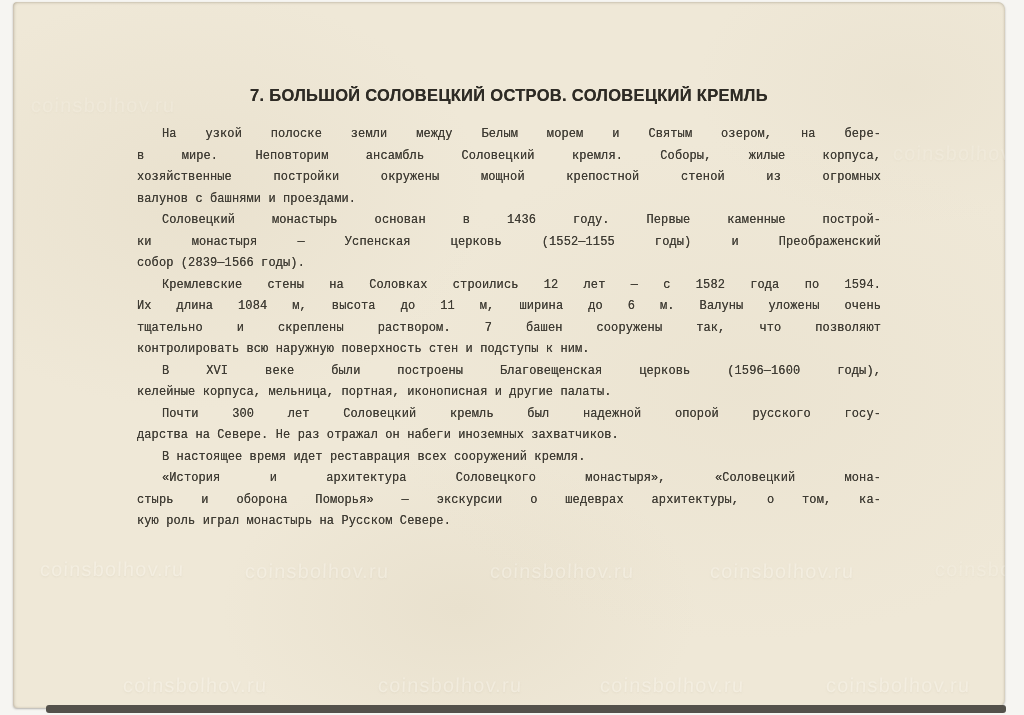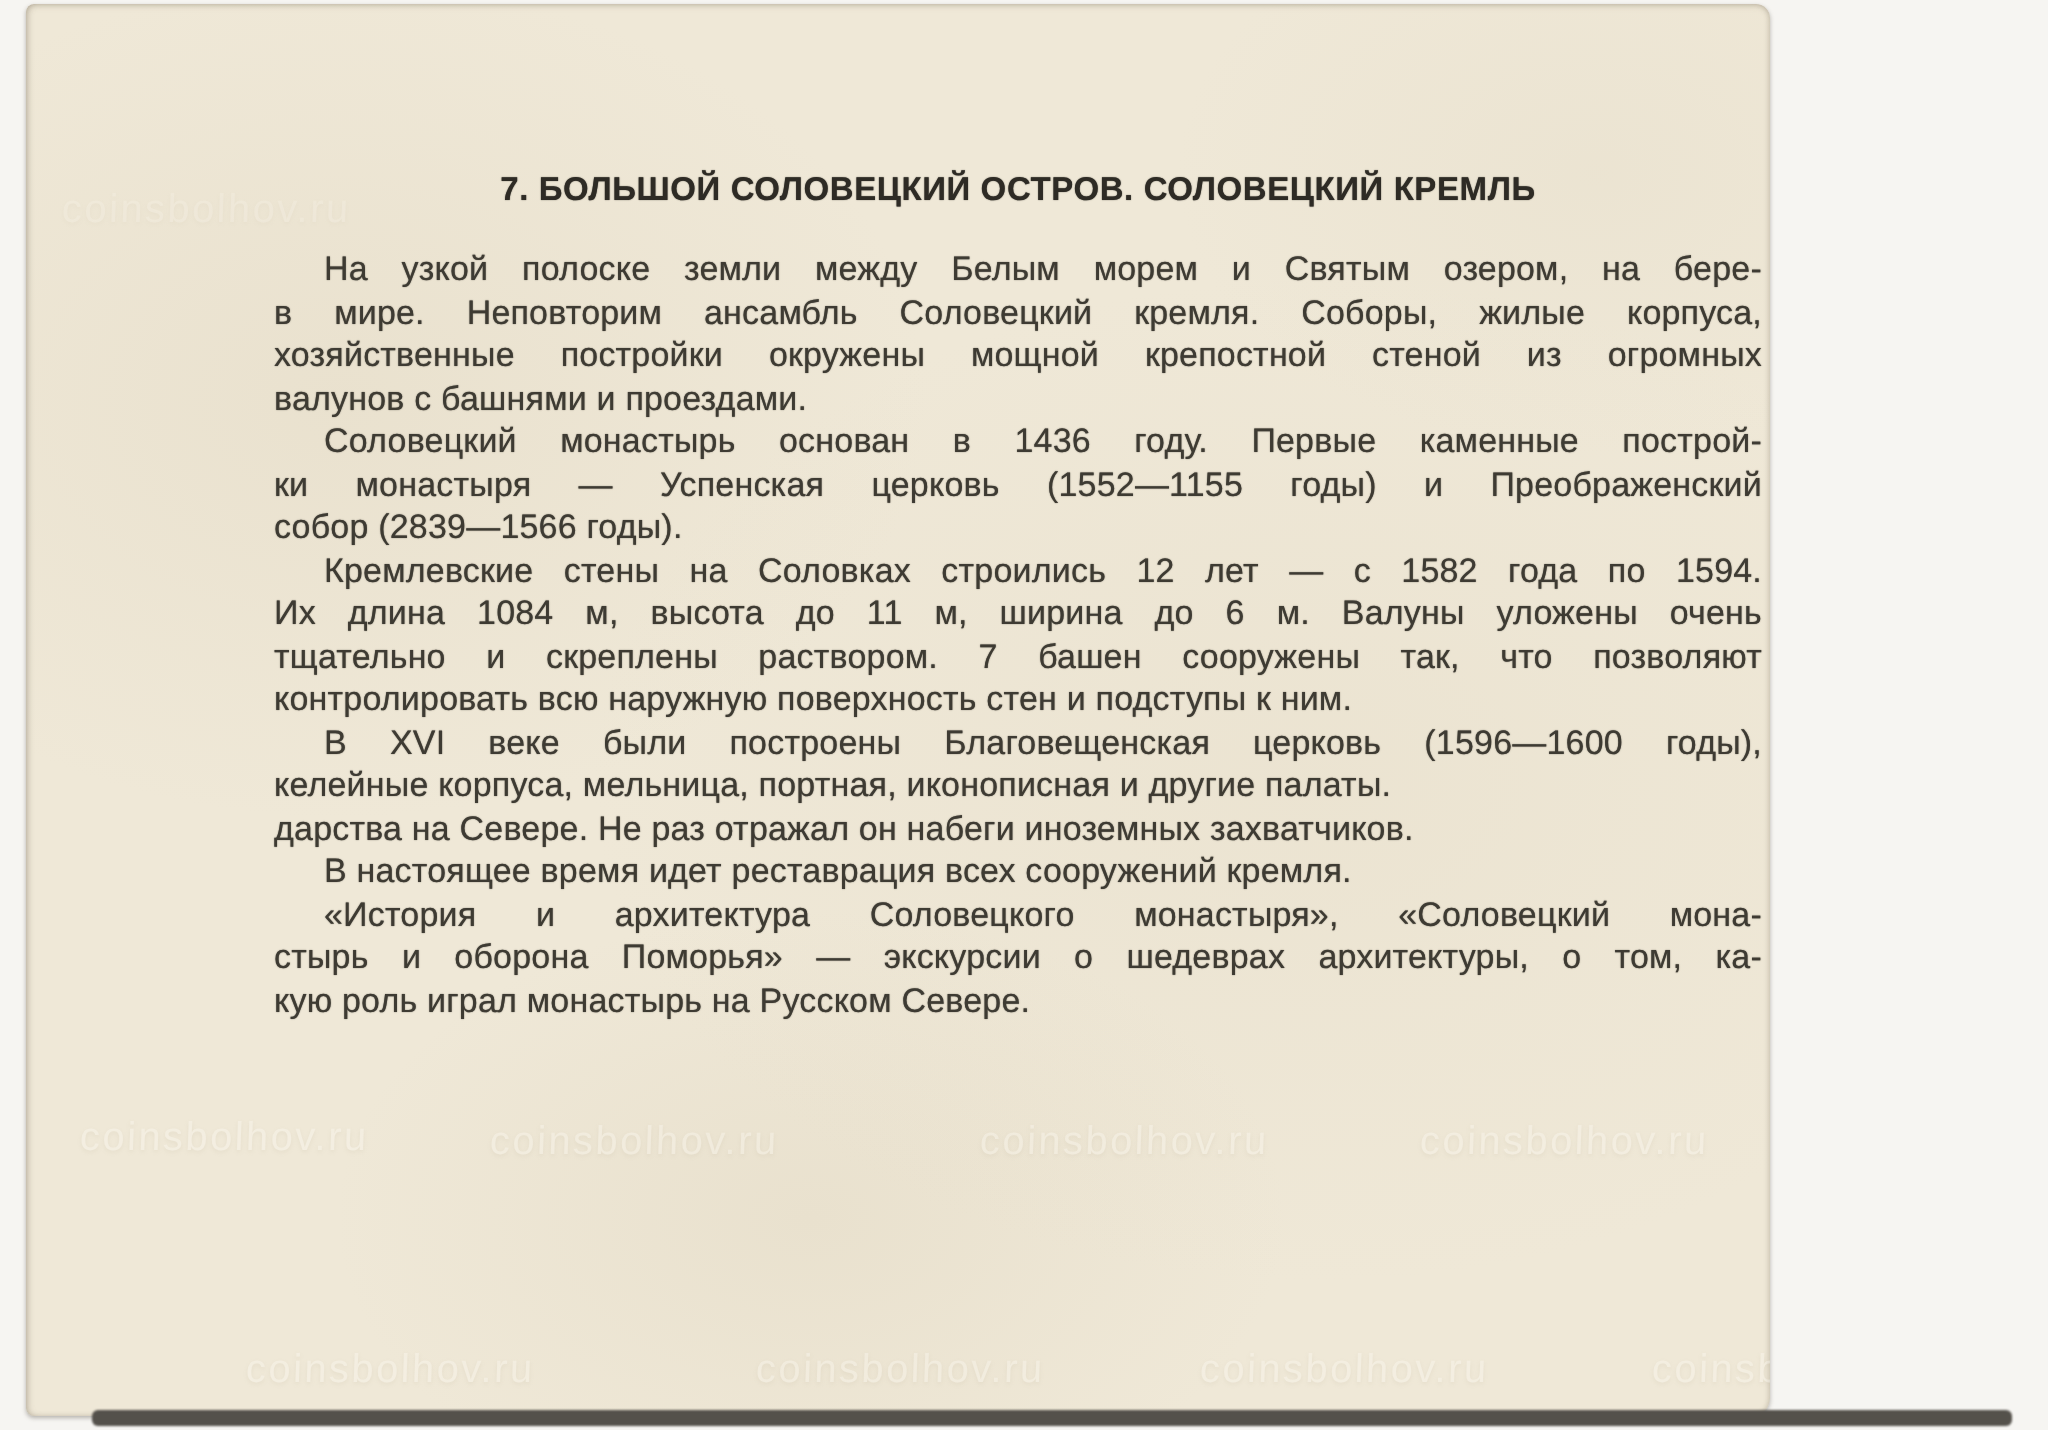--- a/index.html
+++ b/index.html
@@ -12,21 +12,21 @@
     overflow: hidden;
     position: relative;
     background: #f6f5f2;
     font-family: "Liberation Sans", "DejaVu Sans", sans-serif;
   }
   
   .card {
     position: absolute;
     left: 13px;
     top: 2px;
-    width: 872px;
+    width: 992px;
     height: 706px;
     background:
       radial-gradient(ellipse 420px 300px at 18% 28%, rgba(219,208,184,0.28), transparent 70%),
       radial-gradient(ellipse 520px 360px at 74% 55%, rgba(222,212,189,0.22), transparent 70%),
       radial-gradient(ellipse 340px 220px at 45% 86%, rgba(215,204,179,0.25), transparent 70%),
       radial-gradient(ellipse 300px 200px at 90% 12%, rgba(224,215,194,0.25), transparent 70%),
       #efe8d7;
     border-radius: 4px 7px 9px 4px;
     box-shadow:
       inset 2px 0 3px -1px rgba(120,110,92,0.35),
@@ -56,27 +56,28 @@
     margin: 0 0 20px 0;
     font-size: 16.5px;
     line-height: 18px;
     font-weight: bold;
     letter-spacing: 0.3px;
     text-align: center;
     text-shadow: 0 0 0.6px rgba(46,43,37,0.85);
   }
   .para { margin: 0; }
   .line {
-    font-size: 17px;
+    font-size: 12px;
     line-height: 21.5px;
     letter-spacing: 0.1px;
     white-space: normal;
     text-align: justify;
     text-align-last: justify;
     text-shadow: 0 0 0.6px rgba(62,59,51,0.85);
+    font-family: Liberation Mono, monospace;
   }
   .line.first { text-indent: 25px; }
   .line.last  { text-align-last: left; }
   
   .wm {
     position: absolute;
     font-size: 20px;
     letter-spacing: 1.2px;
     white-space: nowrap;
     color: rgba(253,251,245,0.95);
@@ -109,20 +110,21 @@
           <div class="line first">Кремлевские стены на Соловках строились 12 лет — с 1582 года по 1594.</div>
           <div class="line">Их длина 1084 м, высота до 11 м, ширина до 6 м. Валуны уложены очень</div>
           <div class="line">тщательно и скреплены раствором. 7 башен сооружены так, что позволяют</div>
           <div class="line last">контролировать всю наружную поверхность стен и подступы к ним.</div>
         </div>
         <div class="para">
           <div class="line first">В XVI веке были построены Благовещенская церковь (1596—1600 годы),</div>
           <div class="line last">келейные корпуса, мельница, портная, иконописная и другие палаты.</div>
         </div>
         <div class="para">
+          <div class="line first">Почти 300 лет Соловецкий кремль был надежной опорой русского госу-</div>
           <div class="line last">дарства на Севере. Не раз отражал он набеги иноземных захватчиков.</div>
         </div>
         <div class="para">
           <div class="line first last">В настоящее время идет реставрация всех сооружений кремля.</div>
         </div>
         <div class="para">
           <div class="line first">«История и архитектура Соловецкого монастыря», «Соловецкий мона-</div>
           <div class="line">стырь и оборона Поморья» — экскурсии о шедеврах архитектуры, о том, ка-</div>
           <div class="line last">кую роль играл монастырь на Русском Севере.</div>
         </div>

